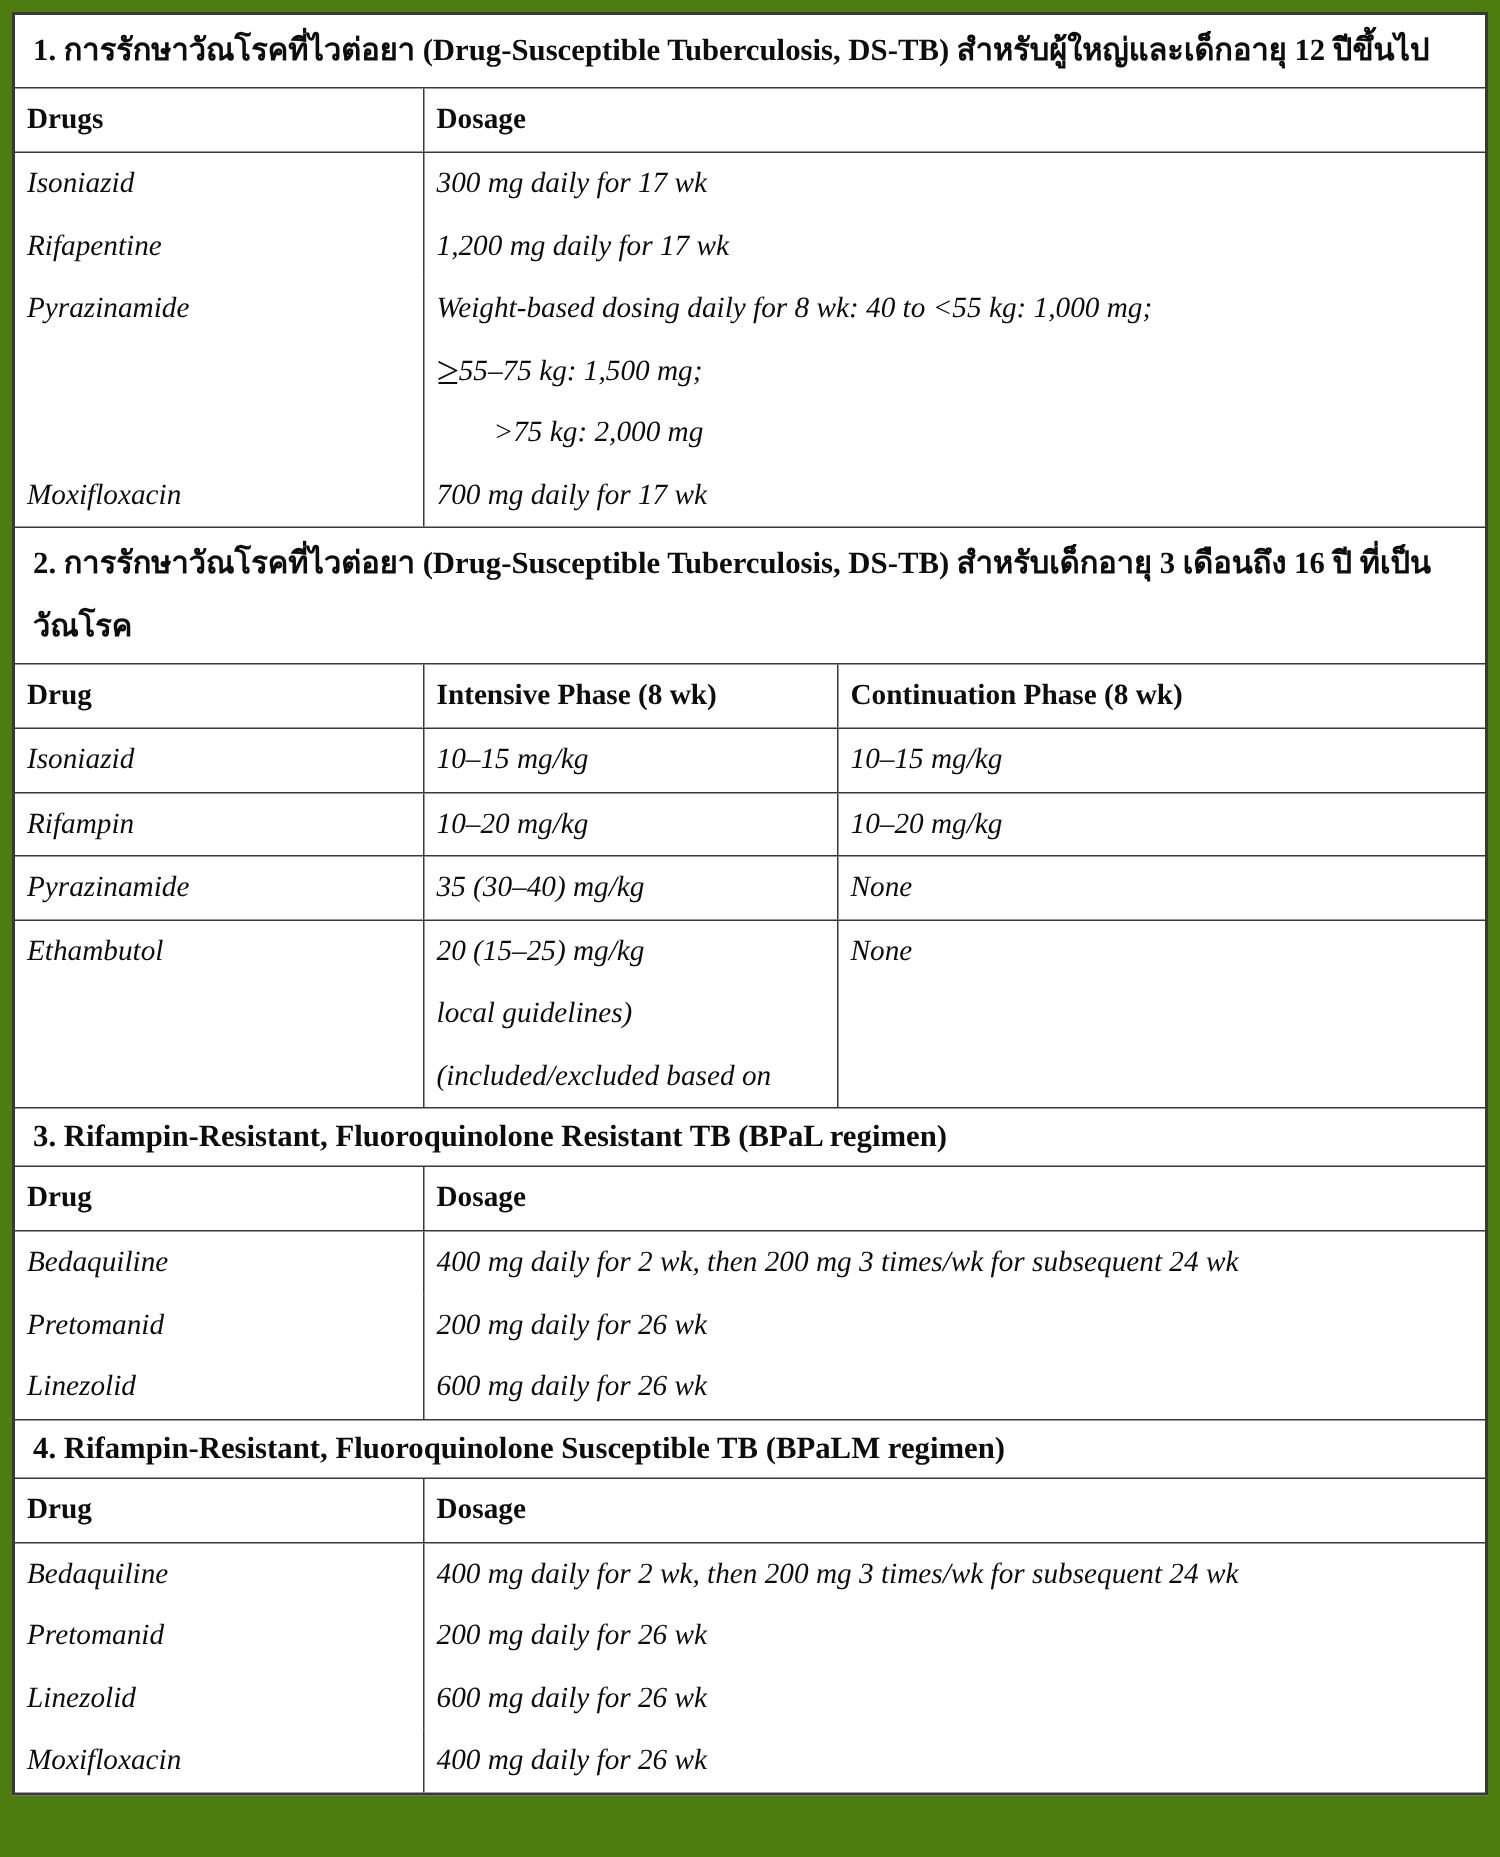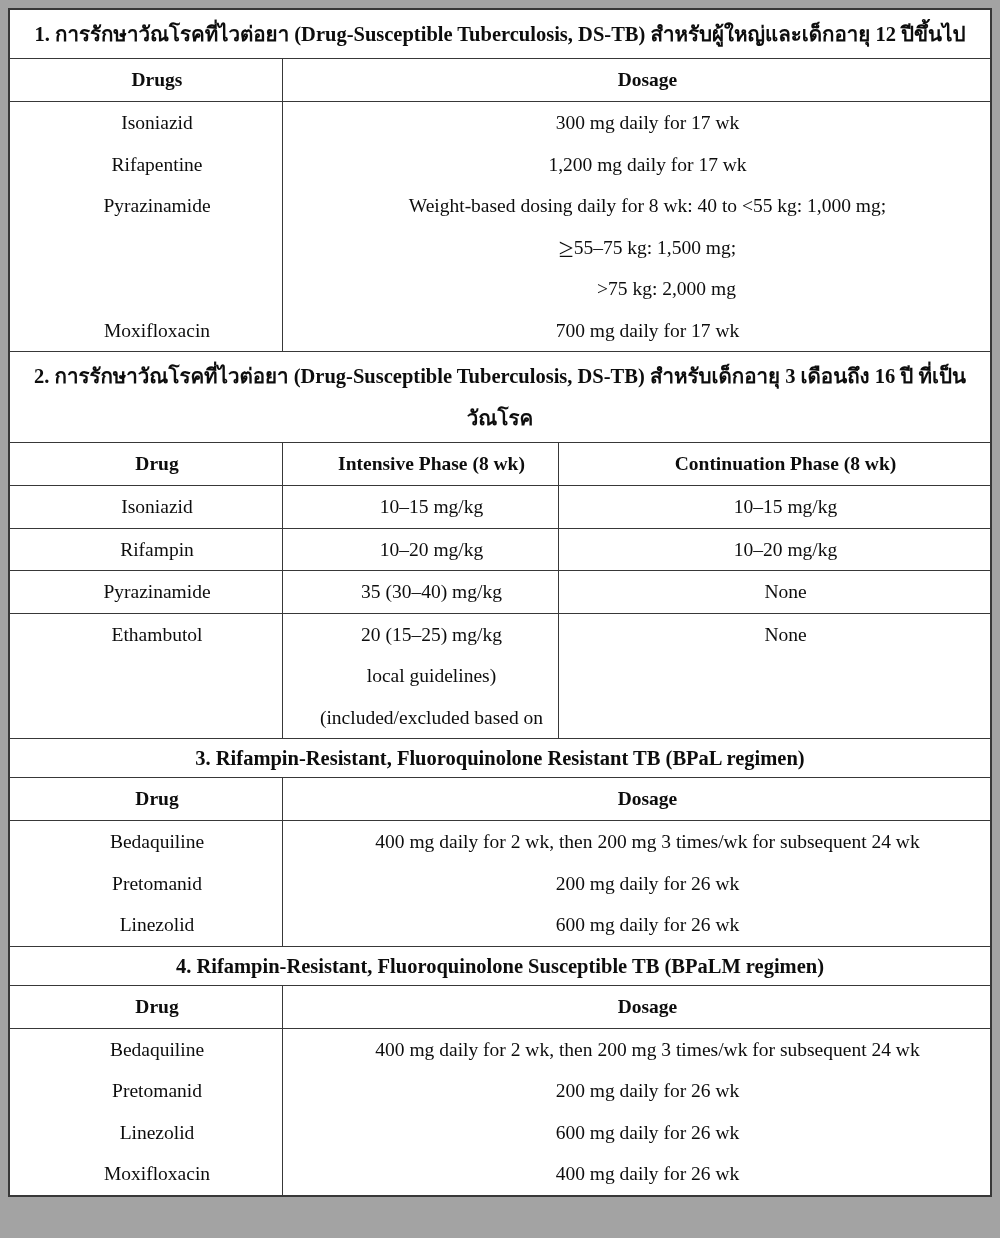--- a/index.html
+++ b/index.html
@@ -6,22 +6,21 @@
     margin: 0;
     padding: 0;
     background: #fdfdfd;
     font-family: "Liberation Serif", "DejaVu Serif", serif;
     color: #0d0d0d;
   }
   .page {
     position: relative;
     width: 1000px;
     height: 1238px;
-    background: #a3a3a3;
-    text-align: center;
+    background: #4d7c0f;
   }
   .doc {
     position: absolute;
     top: 8px;
     left: 8px;
     width: 980px;
     border: 2px solid #383838;
     background: #ffffff;
     box-sizing: content-box;
   }
@@ -43,29 +42,29 @@
     border-bottom: 1px solid #383838;
     font-weight: bold;
     font-size: 19.5px;
   }
   .hrow .cell { line-height: 42px; }
 
   .brow { display: flex; }
   .brow.lined { border-bottom: 1px solid #383838; }
 
   .cell {
-    padding-left: 28px;
+    padding-left: 8px;
     padding-right: 6px;
     box-sizing: border-box;
   }
   .c1 { width: 273px; border-right: 1px solid #383838; flex-shrink: 0; }
   .c2 { flex: 1; }
   .c2m { width: 276px; border-right: 1px solid #383838; flex-shrink: 0; }
 
-  .bline { line-height: 41.5px; font-size: 19.5px; }
+  .bline { line-height: 41.5px; font-size: 19.5px; font-style: italic; }
   .indent { padding-left: 38px; }
   .gte { font-size: 27px; line-height: 1; vertical-align: -3px; }
 </style>
 </head>
 <body>
 
 <div class="page">
   <div class="doc">
 
     <div class="section">

